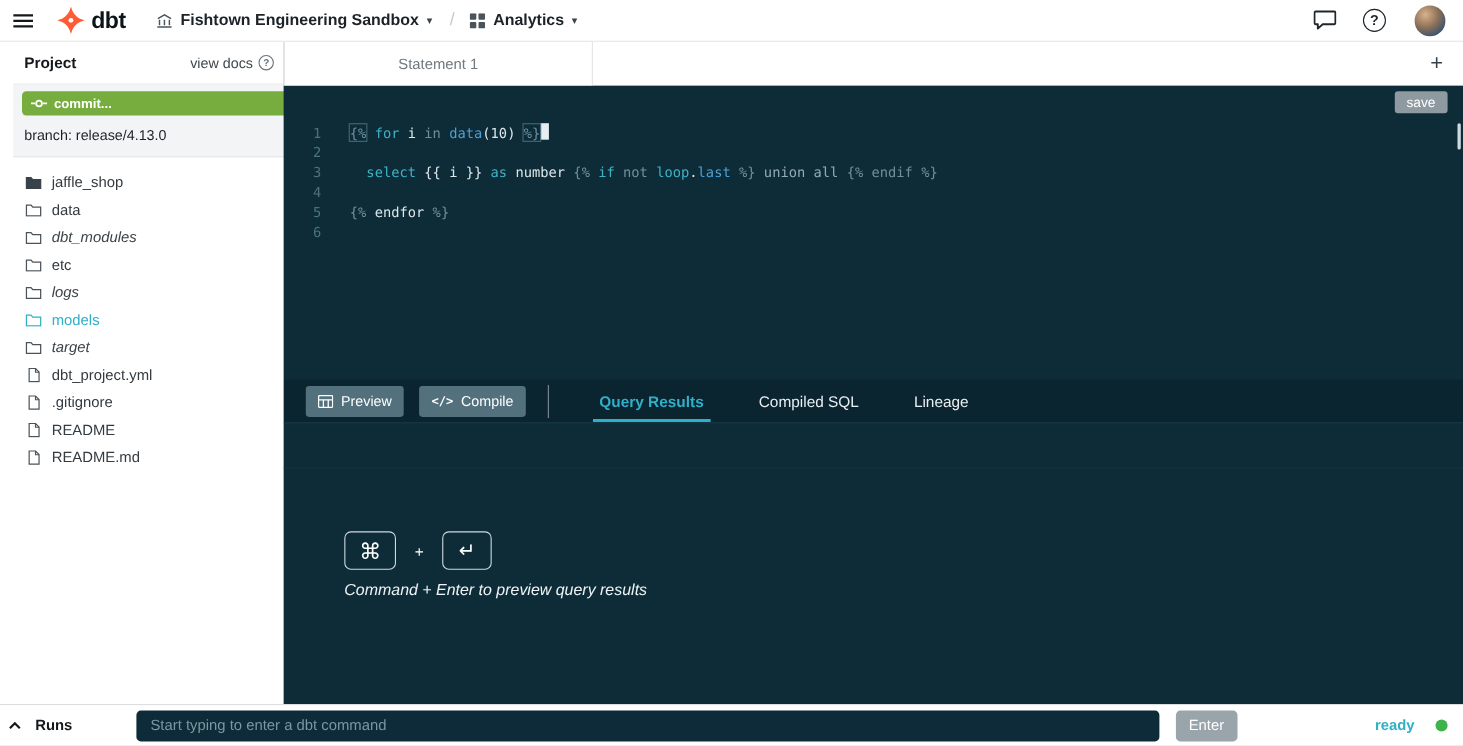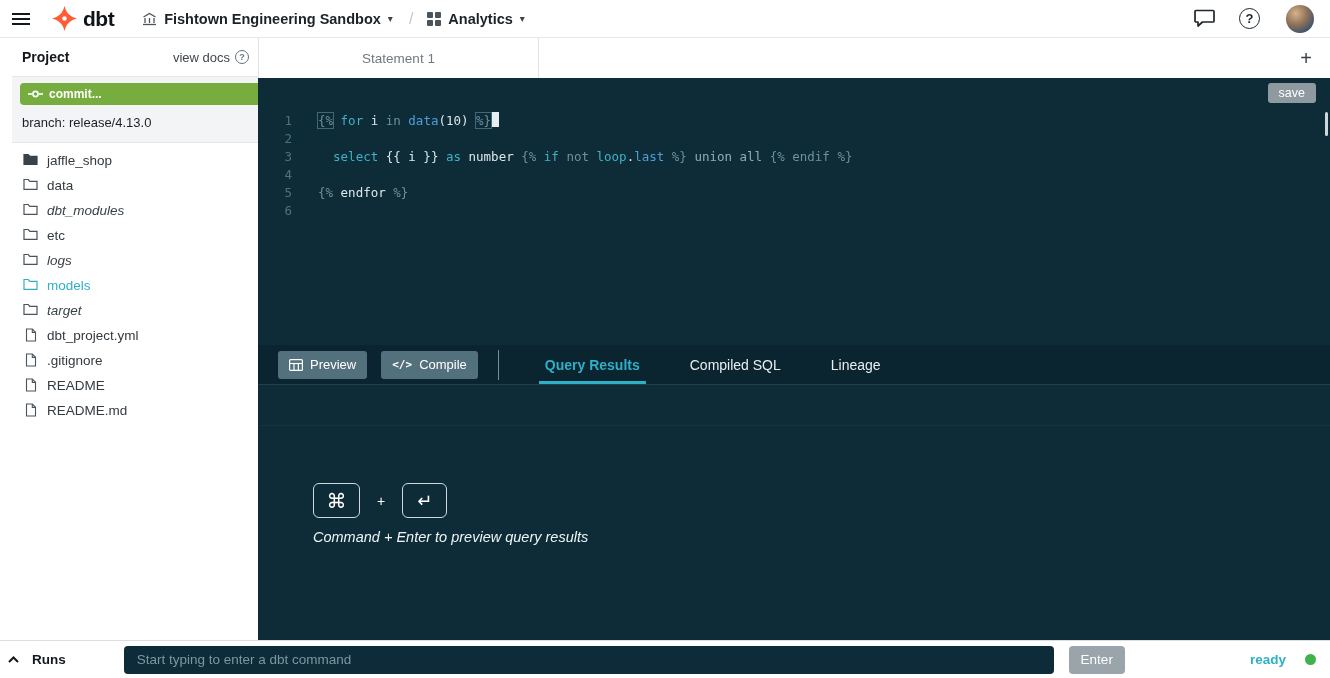--- a/index.html
+++ b/index.html
@@ -38,21 +38,21 @@
   .kebab { margin-left:14px; font-size:16px; color:#555c63; cursor:pointer; line-height:1; }
   .scm-area { background:#f3f4f5; border-bottom:1px solid #e3e6e8; padding:6px 8px 0 8px; }
   .commit-btn { width:100%; height:22px; background:#77ad3f; border:none; border-radius:4px; color:#fff;
                 font-weight:700; font-size:12px; display:flex; align-items:center; padding:0 8px; cursor:pointer;
                 font-family:"Liberation Sans", sans-serif; }
   .commit-label { margin-left:6px; }
   .commit-spacer { flex:1; }
   .commit-chev { font-size:9px; color:#fff; }
   .branch-label { padding:10px 2px 12px 2px; font-size:13px; color:#1c2127; }
   .file-tree { padding-top:10px; }
-  .tree-item { height:25px; display:flex; align-items:flex-start; padding-left:11px; gap:9px; cursor:pointer;
+  .tree-item { height:25px; display:flex; align-items:center; padding-left:11px; gap:9px; cursor:pointer;
                font-size:13.5px; color:#333a40; }
   .tree-item.italic .tree-label { font-style:italic; color:#3a4247; }
   .tree-item.accent .tree-label { color:#2fb0c7; }
   .tree-icon { display:flex; width:15px; justify-content:center; }
 
   
   .main { position:absolute; left:258px; top:38px; right:0; bottom:38px; background:#0d2c38; }
   .tabbar { position:absolute; top:0; left:0; right:0; height:40px; background:#fff; }
   .editor-tab { position:absolute; left:0; top:0; width:281px; height:40px; border-left:1px solid #e1e4e6;
                 border-right:1px solid #e1e4e6; display:flex; align-items:center; justify-content:center;

